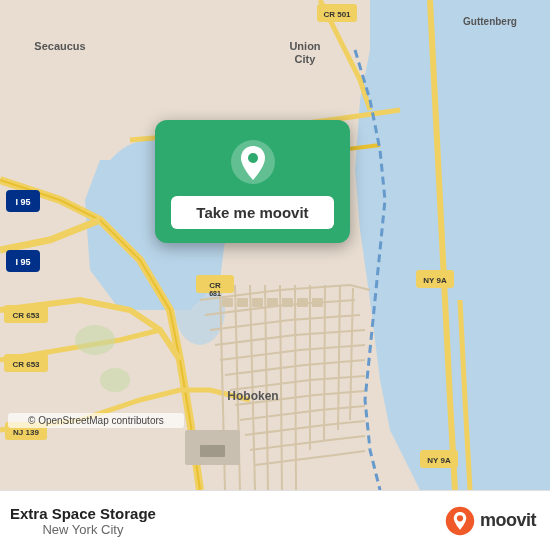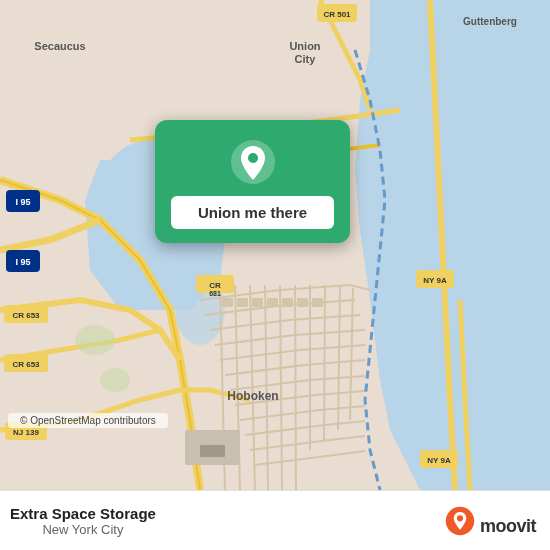--- a/index.html
+++ b/index.html
@@ -90,21 +90,21 @@
     }
 
     #footer-subtitle {
       font-size: 13px;
       color: #666;
       text-align: center;
     }
 
     #moovit-logo {
       display: flex;
-      align-items: flex-end;
+      align-items: center;
       gap: 4px;
     }
 
     #moovit-logo-icon {
       width: 32px;
       height: 32px;
     }
 
     #moovit-text {
       font-size: 18px;
@@ -113,21 +113,21 @@
       letter-spacing: -0.5px;
     }
 
     #copyright-text {
       position: absolute;
       bottom: 62px;
       left: 8px;
       font-size: 10px;
       color: #444;
       background: rgba(255,255,255,0.7);
-      padding: 2px 12px;
+      padding: 2px 20px;
       border-radius: 3px;
       z-index: 5;
     }
   </style>
 </head>
 <body>
 
 <div id="map-container">
 
   <svg id="map-svg" viewBox="0 0 550 490" xmlns="http://www.w3.org/2000/svg">
@@ -232,21 +232,21 @@
     <ellipse cx="115" cy="380" rx="15" ry="12" fill="#c8d8a8" opacity="0.6"></ellipse>
   </svg>
 
   <div id="popup-card">
 
     <svg id="popup-icon" viewBox="0 0 48 48" xmlns="http://www.w3.org/2000/svg">
       <circle cx="24" cy="24" r="22" fill="white" opacity="0.25"></circle>
       <path d="M24 8 C17 8 12 13.5 12 20 C12 29 24 42 24 42 C24 42 36 29 36 20 C36 13.5 31 8 24 8 Z" fill="white"></path>
       <circle cx="24" cy="20" r="5" fill="#2eaa6e"></circle>
     </svg>
-    <button id="popup-button">Union me there</button>
+    <button id="popup-button">Take me moovit</button>
   </div>
 
   <div id="copyright-text">© OpenStreetMap contributors</div>
 </div>
 
 <div id="footer-bar">
   <div id="footer-left">
     <span id="footer-title">Extra Space Storage</span>
     <span id="footer-subtitle">New York City</span>
   </div>

